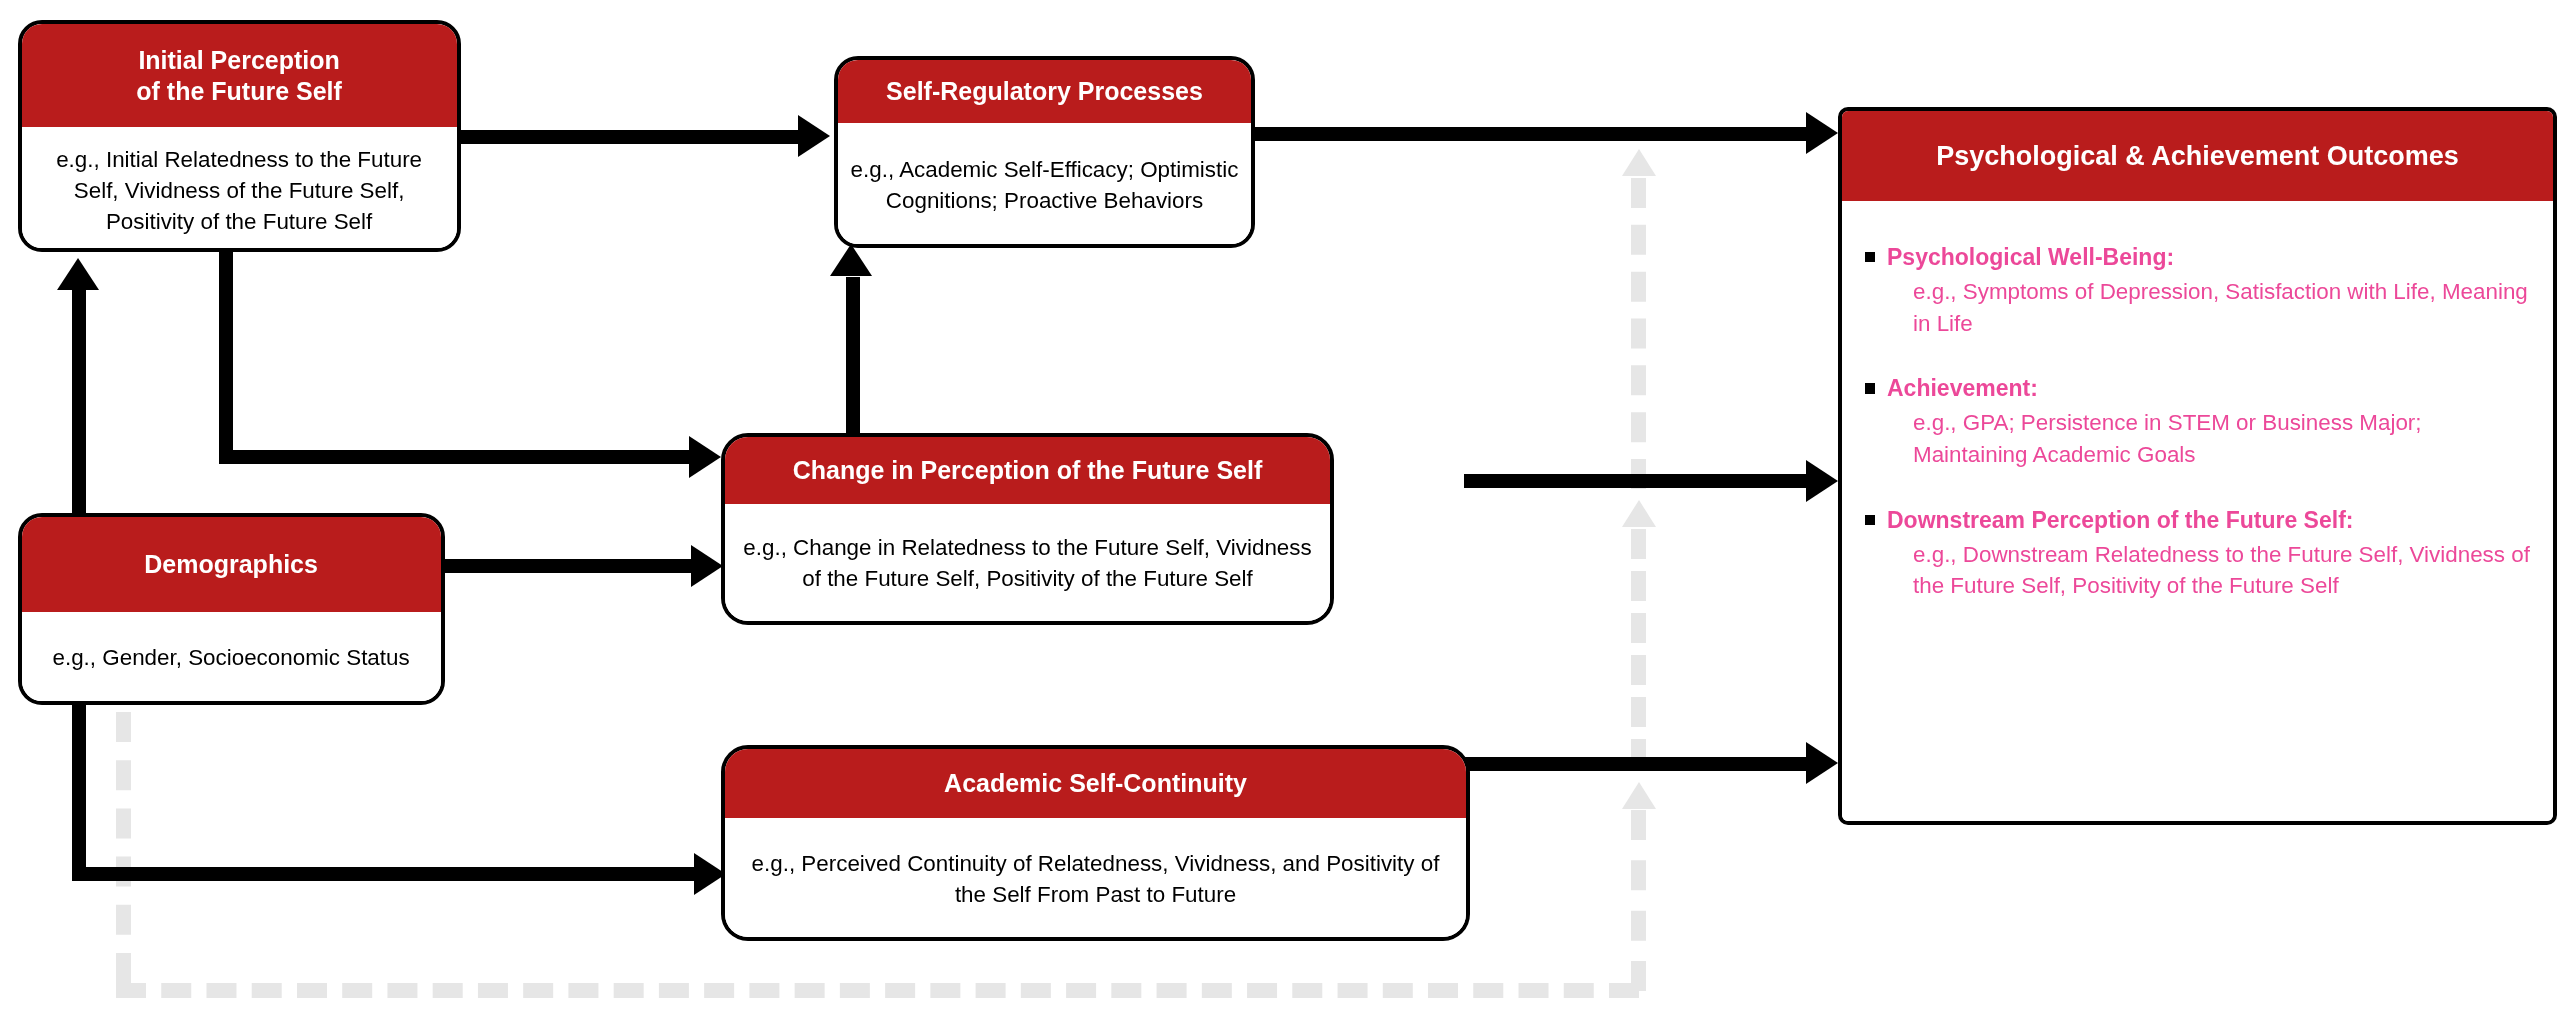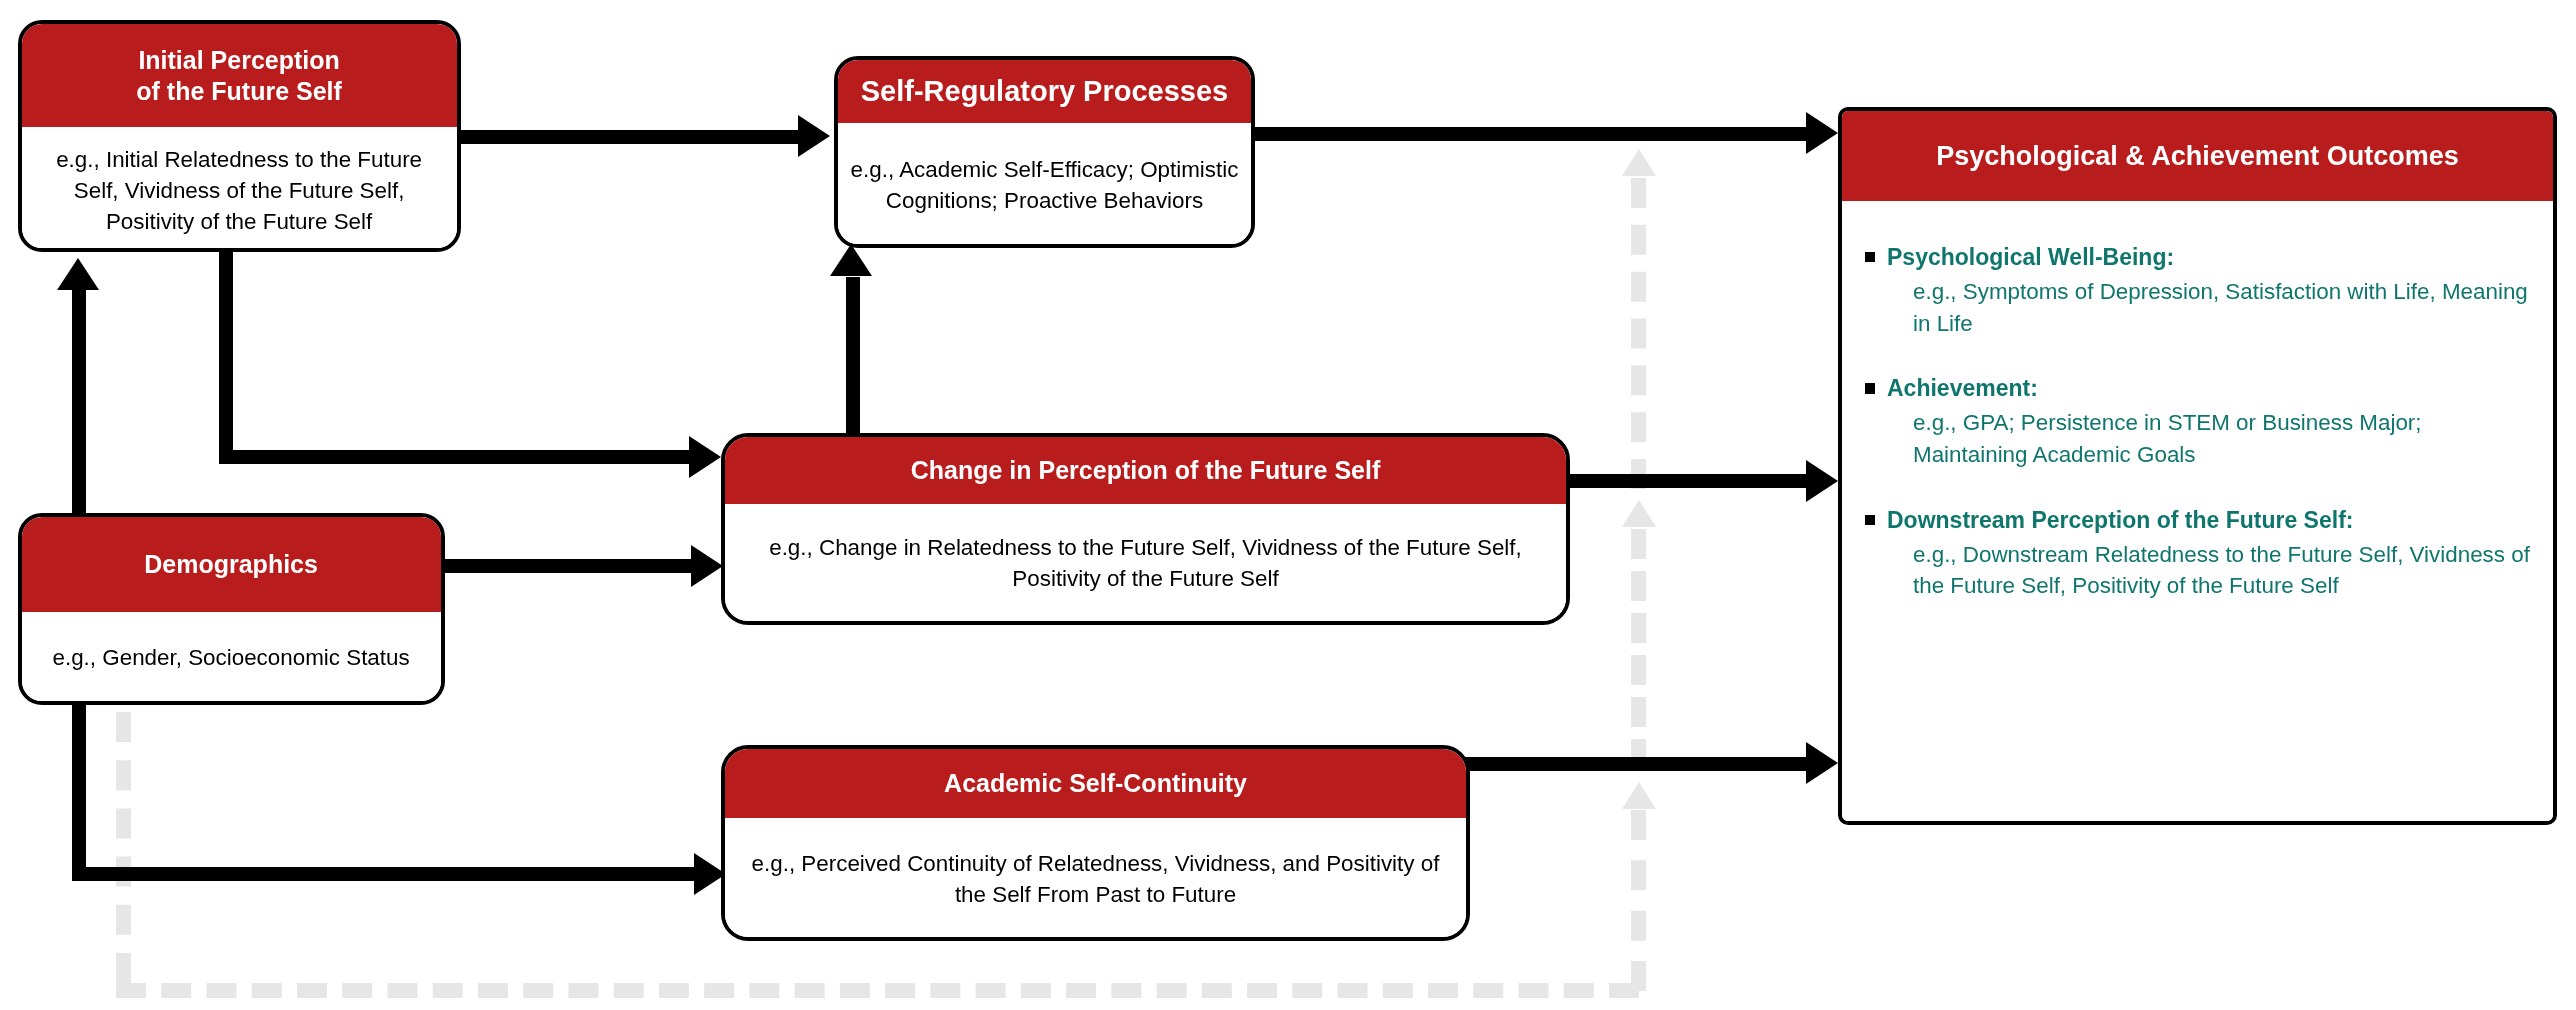--- a/index.html
+++ b/index.html
@@ -19,39 +19,39 @@
   .node .bdy{background:#fff;color:#000;text-align:center;
              line-height:1.38;box-sizing:border-box;
              display:flex;align-items:center;justify-content:center;}
 
   
   #n-initial{left:17.6px;top:20px;width:443px;height:232px;border-radius:24px;}
   #n-initial .hdr{height:103px;font-size:25px;padding:0 11.2px;}
   #n-initial .bdy{height:125px;font-size:22.4px;padding:3.2px 9.6px 0;}
 
   #n-selfreg{left:834px;top:56px;width:421px;height:192px;border-radius:24px;}
-  #n-selfreg .hdr{height:63px;font-size:29px;padding:0 11.2px;}
+  #n-selfreg .hdr{height:63px;font-size:25px;padding:0 11.2px;}
   #n-selfreg .bdy{height:125px;font-size:22.4px;padding:0 9.6px;}
 
   #n-demo{left:17.6px;top:513px;width:427px;height:192px;border-radius:24px;}
   #n-demo .hdr{height:95px;font-size:25px;padding:0 11.2px;}
   #n-demo .bdy{height:93px;font-size:22.4px;padding:0 8px;}
 
-  #n-change{left:721px;top:433px;width:849px;height:192px;border-radius:27px;}
+  #n-change{left:721px;top:433px;width:613px;height:192px;border-radius:27px;}
   #n-change .hdr{height:67px;font-size:25px;padding:0 13px;}
   #n-change .bdy{height:120px;font-size:22.4px;padding:17px 13px;}
 
   #n-continuity{left:721px;top:745px;width:749px;height:196px;border-radius:27px;}
   #n-continuity .hdr{height:69px;font-size:25px;padding:0 13px;}
   #n-continuity .bdy{height:123px;font-size:22.4px;padding:0 13px;}
 
   #n-outcomes{left:1838px;top:107px;width:719px;height:718px;
               border-radius:10px;}
   #n-outcomes .hdr{height:90px;font-size:27px;padding:0 14.4px;}
-  #n-outcomes .obdy{background:#fff;color:#0f766e;padding:42px 21px 0 21px;
+  #n-outcomes .obdy{background:#fff;color:#ec4899;padding:42px 21px 0 21px;
                     box-sizing:border-box;height:624px;}
   .outcome-group{margin-bottom:35px;}
   .outcome-head{font-size:23px;font-weight:bold;line-height:1.25;
                 position:relative;padding-left:24px;}
   .outcome-head .sqbullet{position:absolute;left:1.6px;top:8.8px;
                           width:10.4px;height:10.4px;background:#000;}
   .outcome-ex{font-size:22.4px;line-height:1.42;padding-left:50px;
               margin-top:4px;}
 
   

